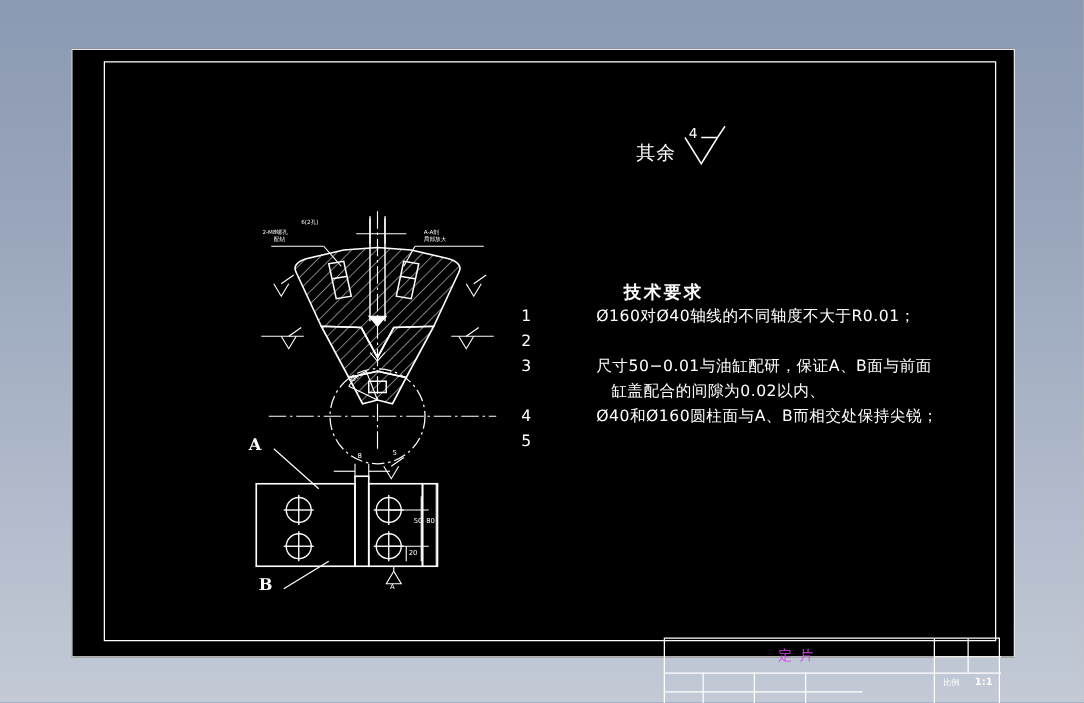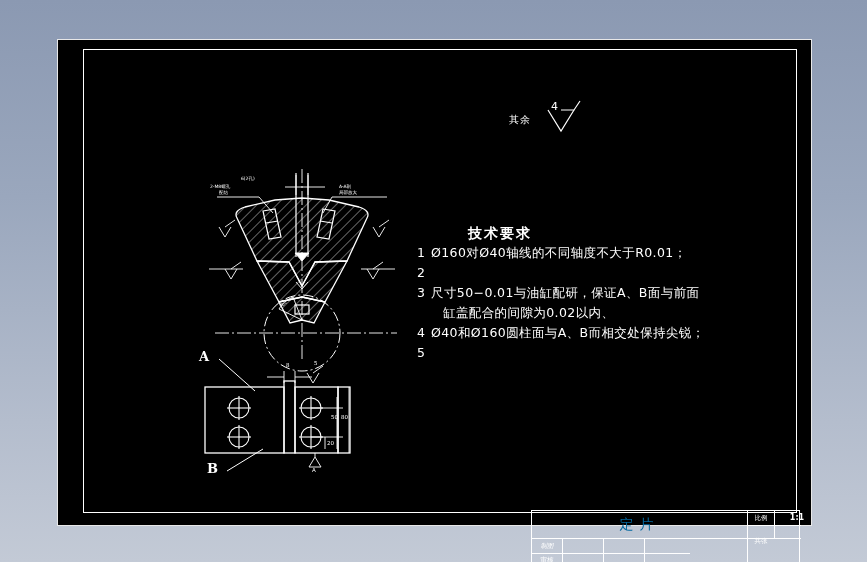--- a/index.html
+++ b/index.html
@@ -9,39 +9,39 @@
     font-family:"DejaVu Sans","Liberation Sans",sans-serif;
   }
   #canvas{
     position:absolute;left:57px;top:39px;width:755px;height:487px;
     background:#000;
   }
   .frame-outer{position:absolute;left:26px;top:10px;width:712px;height:462px;border:1.2px solid #fff;}
   .frame-inner{position:absolute;left:0px;top:0px;width:755px;height:487px;border:1.2px solid #e8e8e8;box-sizing:border-box;}
 
   
-  #qiyu{position:absolute;left:452px;top:74px;color:#fff;font-size:10px;letter-spacing:1px;}
+  #qiyu{position:absolute;left:452px;top:74px;color:#fff;font-size:15px;letter-spacing:1px;}
   #rough-sym{position:absolute;left:487px;top:62px;width:34px;height:30px;}
   #rough-num{position:absolute;left:494px;top:61px;color:#fff;font-size:11px;}
 
   
   #tr{position:absolute;left:360px;top:186px;width:400px;color:#fff;}
-  #tr-title{font-size:14px;font-weight:bold;margin-left:51px;letter-spacing:2px;font-family:"DejaVu Serif","Liberation Serif",serif;}
+  #tr-title{font-size:14px;font-weight:bold;margin-left:82px;letter-spacing:2px;font-family:"DejaVu Serif","Liberation Serif",serif;}
   .tr-row{display:flex;font-size:12.5px;line-height:20px;white-space:nowrap;}
   .tr-no{width:14px;flex:0 0 14px;text-align:left;}
-  .tr-tx{letter-spacing:.4px;}
+  .tr-tx{letter-spacing:.4px;margin-left:46px;}
   .tr-row.cont .tr-no{visibility:hidden;}
   .tr-row.cont .tr-tx{padding-left:12px;}
 
   
   #tb{position:absolute;left:474px;top:471px;width:269px;height:56px;border:1.3px solid #fff;box-sizing:border-box;}
   #tb .vline{position:absolute;background:#fff;}
   #tb .hline{position:absolute;background:#fff;}
-  #tb-name{position:absolute;left:0;top:0;width:215px;height:27px;display:flex;align-items:center;justify-content:center;color:#0369a1;font-size:14px;letter-spacing:6px;font-family:"DejaVu Serif","Liberation Serif",serif;}
-  .tb-cell{position:absolute;color:#fff;font-size:6.5px;display:flex;align-items:center;justify-content:center;overflow:hidden;line-height:1;}
+  #tb-name{position:absolute;left:0;top:0;width:215px;height:27px;display:flex;align-items:center;justify-content:center;color:#d946ef;font-size:11px;letter-spacing:6px;font-family:"DejaVu Serif","Liberation Serif",serif;}
+  .tb-cell{position:absolute;color:#fff;font-size:6.5px;display:flex;align-items:center;justify-content:center;overflow:hidden;line-height:1;margin-top:28px;}
 
   
   #v-sec{position:absolute;left:140px;top:126px;width:210px;height:190px;}
   #v-front{position:absolute;left:140px;top:310px;width:190px;height:140px;}
   .lbl{position:absolute;color:#fff;font-weight:bold;font-family:"DejaVu Serif","Liberation Serif",serif;}
   .tiny{position:absolute;color:#fff;font-size:4.5px;line-height:1.05;letter-spacing:0;white-space:nowrap;}
   svg{display:block;overflow:visible;}
 </style>
 </head>
 <body>
@@ -242,21 +242,21 @@
     <div class="hline" style="left:215px;top:13.5px;width:54px;height:1.3px;"></div>
     <div class="hline" style="left:0;top:27px;width:269px;height:1.3px;"></div>
     <div class="hline" style="left:0;top:41.5px;width:158px;height:1.3px;"></div>
     <div class="vline" style="left:30px;top:27px;width:1.3px;height:29px;"></div>
     <div class="vline" style="left:71px;top:27px;width:1.3px;height:29px;"></div>
     <div class="vline" style="left:112px;top:27px;width:1.3px;height:29px;"></div>
 
     <div id="tb-name">定片</div>
 
     <div class="tb-cell" style="left:216px;top:0;width:26px;height:13.5px;">比例</div>
-    <div class="tb-cell" style="left:252px;top:0;width:26px;height:13.5px;font-size:8px;font-weight:bold;">1:1</div>
+    <div class="tb-cell" style="left:242px;top:0;width:26px;height:13.5px;font-size:8px;font-weight:bold;">1:1</div>
     <div class="tb-cell" style="left:216px;top:24px;width:26px;height:13px;text-align:right;">共张</div>
     <div class="tb-cell" style="left:243px;top:14px;width:26px;height:13px;font-size:8px;"></div>
 
     <div class="tb-cell" style="left:0;top:28px;width:30px;height:13.5px;font-style:italic;">制图</div>
     <div class="tb-cell" style="left:0;top:42px;width:30px;height:13.5px;">审核</div>
     <div class="tb-cell" style="left:31px;top:28px;width:40px;height:13.5px;"></div>
     <div class="tb-cell" style="left:72px;top:28px;width:40px;height:13.5px;"></div>
     <div class="tb-cell" style="left:31px;top:42px;width:40px;height:13.5px;"></div>
     <div class="tb-cell" style="left:72px;top:42px;width:40px;height:13.5px;"></div>
   </div>

